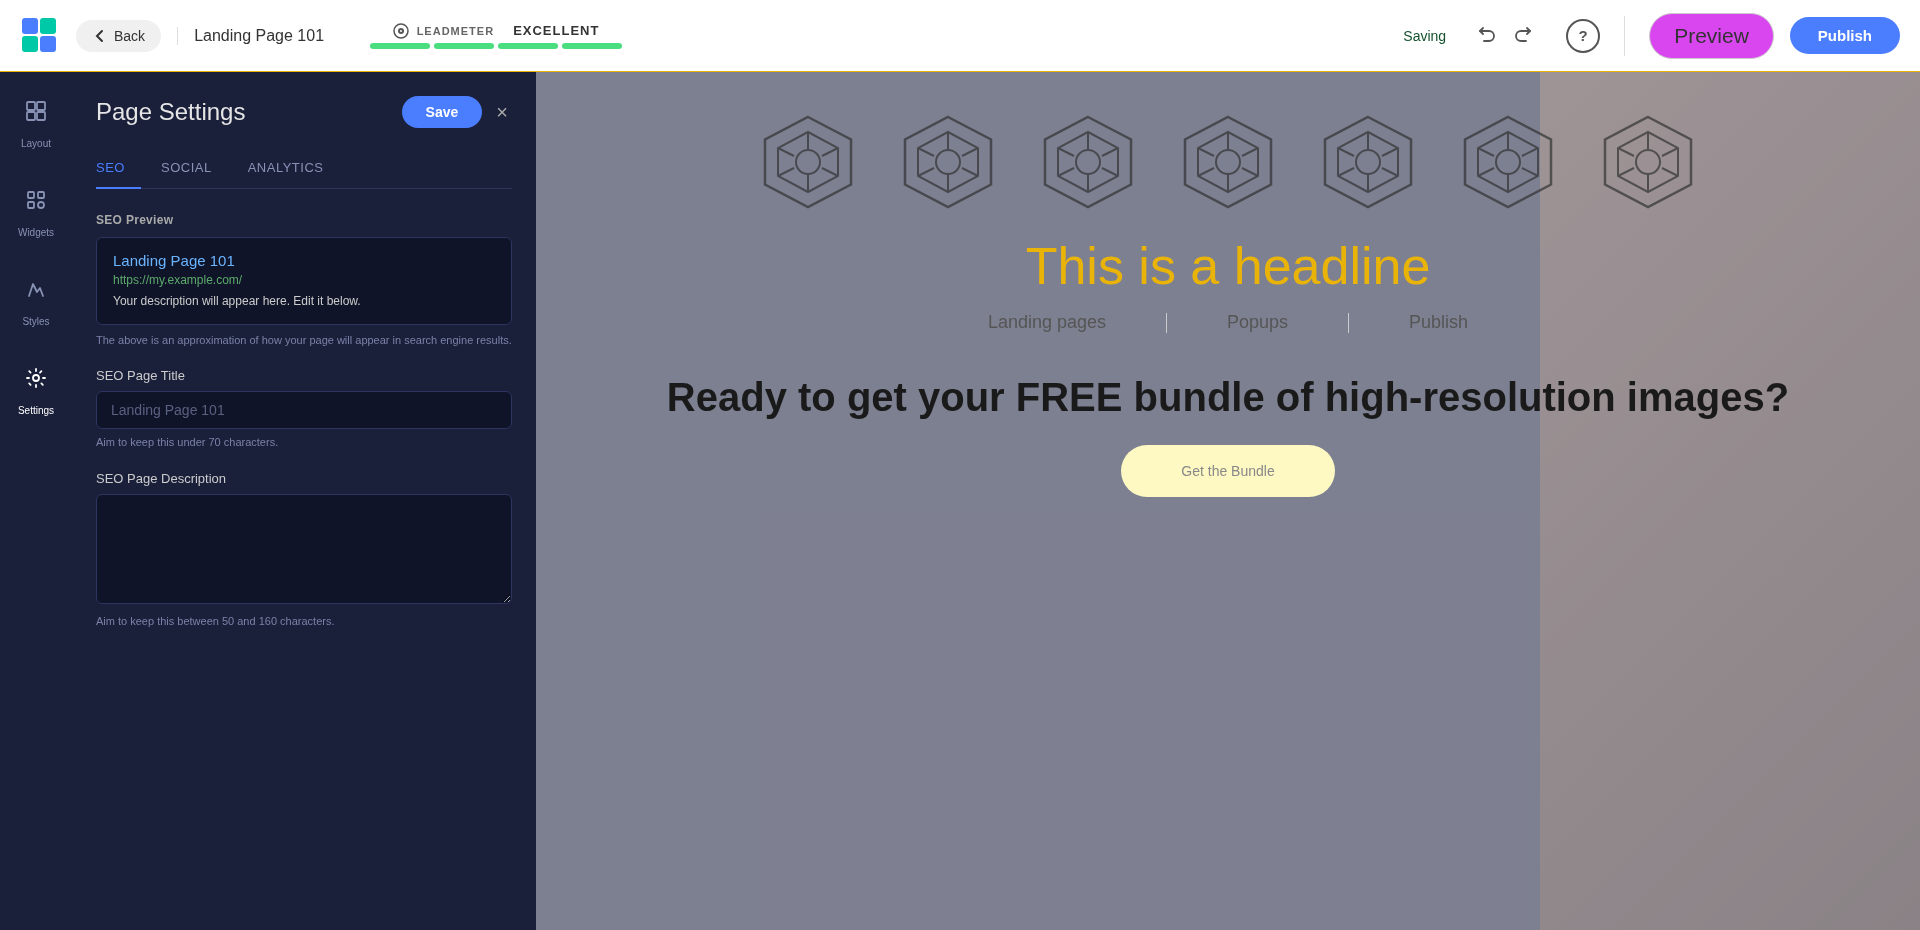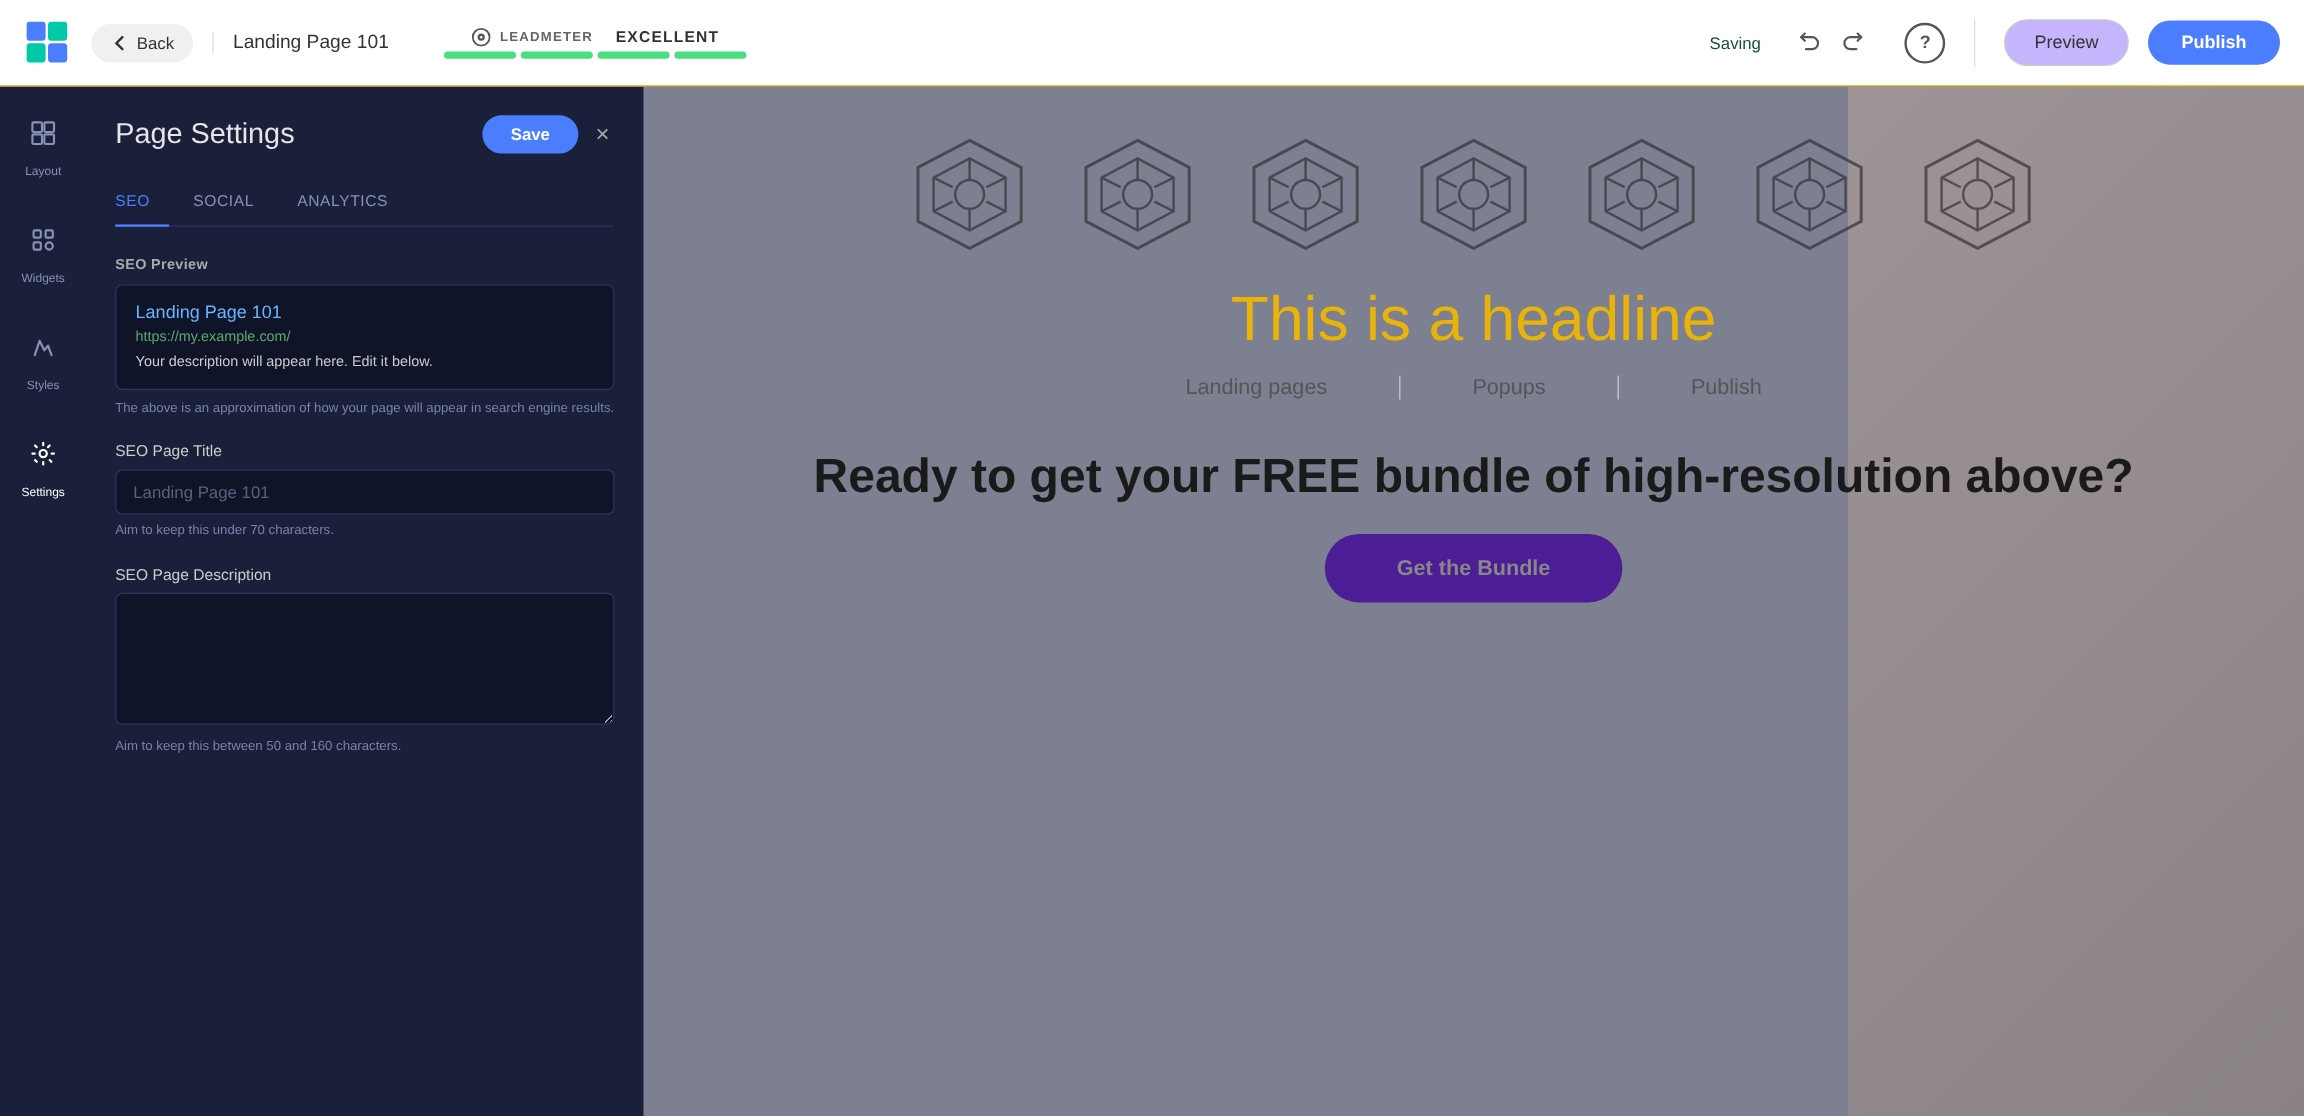--- a/index.html
+++ b/index.html
@@ -53,21 +53,21 @@
       background: none; border: none; cursor: pointer; padding: 6px;
       color: #555; font-size: 18px; border-radius: 6px;
     }
     .help-btn {
       width: 34px; height: 34px; border-radius: 50%; border: 2px solid #555;
       background: none; cursor: pointer; font-size: 15px; font-weight: 700;
       color: #555; display: flex; align-items: center; justify-content: center;
     }
     .preview-btn {
       padding: 10px 24px; border-radius: 24px; border: 1.5px solid #ccc;
-      background: #c4b5fd; cursor: pointer; font-size: 15px; font-weight: 500; color: #333;
+      background: #d946ef; cursor: pointer; font-size: 21px; font-weight: 500; color: #333;
     }
     .publish-btn {
       padding: 10px 28px; border-radius: 24px; border: none;
       background: #4a7eff; cursor: pointer; font-size: 15px; font-weight: 600; color: #fff;
     }
 
     
     .main-area {
       display: flex;
       height: calc(930px - 72px);
@@ -222,22 +222,22 @@
     
     .cta-section {
       text-align: center; margin-top: 20px;
     }
     .cta-headline {
       font-size: 40px; font-weight: 800; color: #1a1a1a;
       margin-bottom: 24px; line-height: 1.2;
     }
     .cta-button {
       padding: 18px 60px; border-radius: 40px;
-      background: #4c1d95; border: none; cursor: pointer;
-      font-size: 18px; font-weight: 700; color: #888;
+      background: #fef9c3; border: none; cursor: pointer;
+      font-size: 14px; font-weight: 400; color: #888;
     }
 
     
     .side-image {
       position: absolute; right: 0; top: 0; bottom: 0;
       width: 380px;
       background: linear-gradient(135deg, #8B6954 0%, #6B4C3B 50%, #4a3020 100%);
       opacity: 0.7;
     }
 
@@ -498,21 +498,21 @@
             <div class="sub-categories">
               <span>Landing pages</span>
               <div class="sub-divider"></div>
               <span>Popups</span>
               <div class="sub-divider"></div>
               <span>Publish</span>
             </div>
           </div>
 
           <div class="cta-section">
-            <div class="cta-headline">Ready to get your FREE bundle of high-resolution above?</div>
+            <div class="cta-headline">Ready to get your FREE bundle of high-resolution images?</div>
             <button class="cta-button">
               <span>Get the Bundle</span>
             </button>
           </div>
 
         </div>
       </div>
     </div>
   </div>
 

